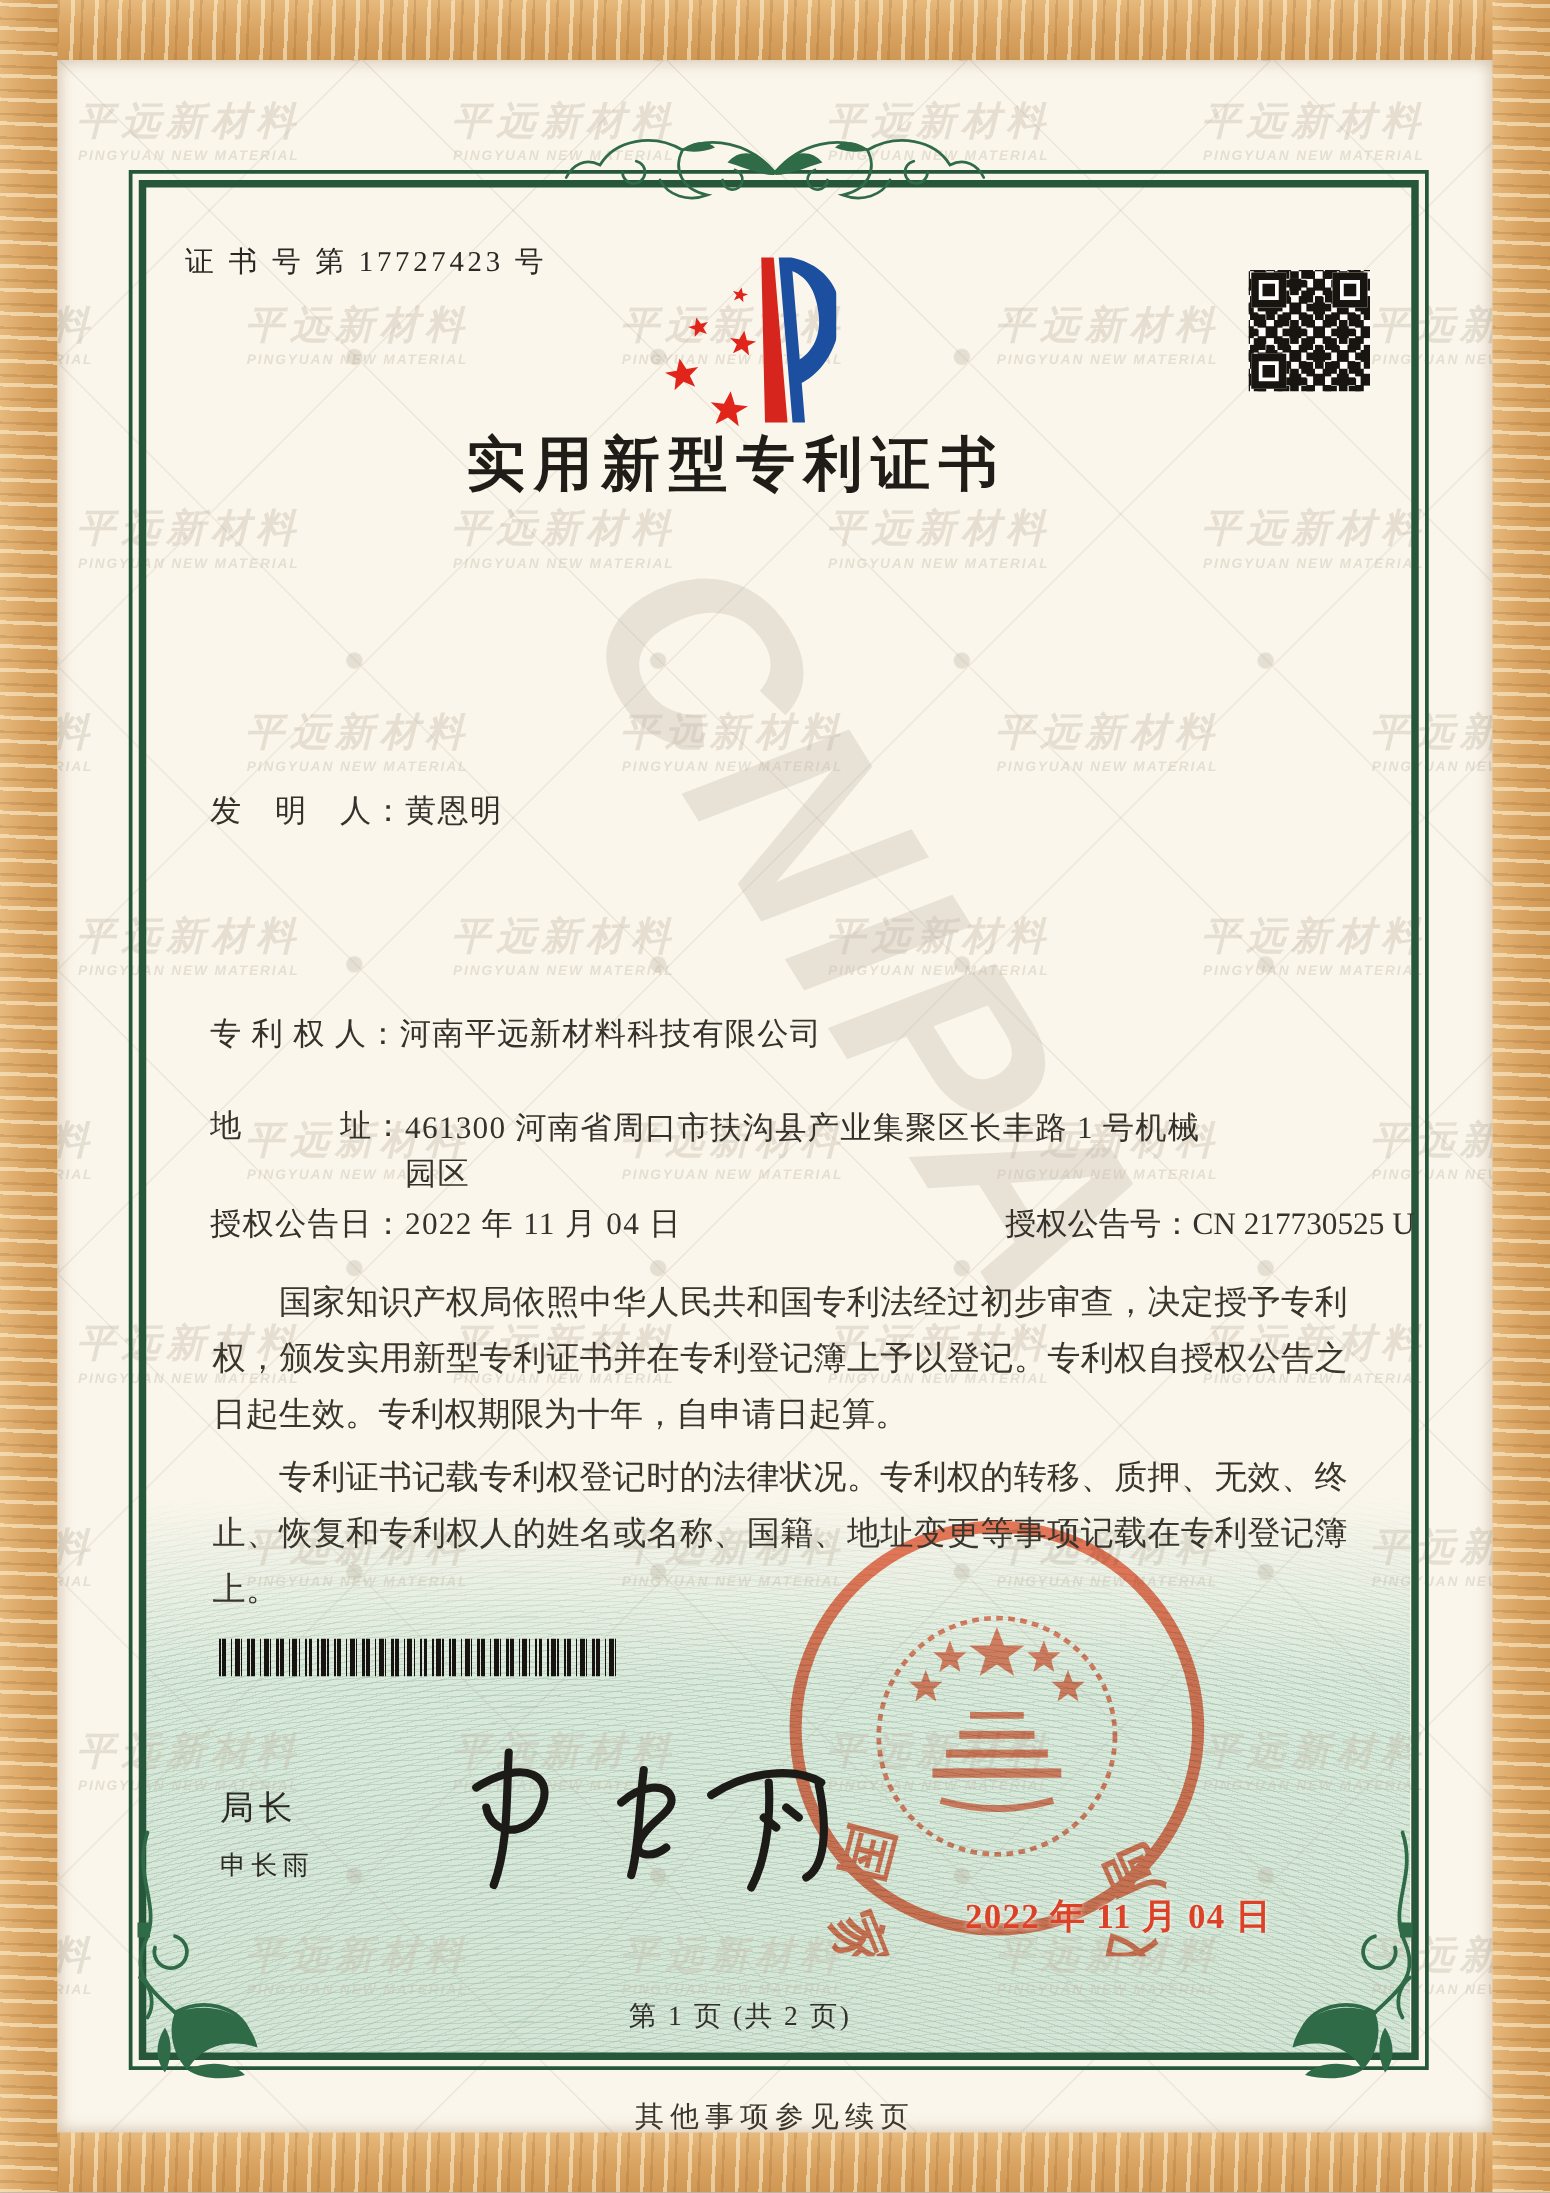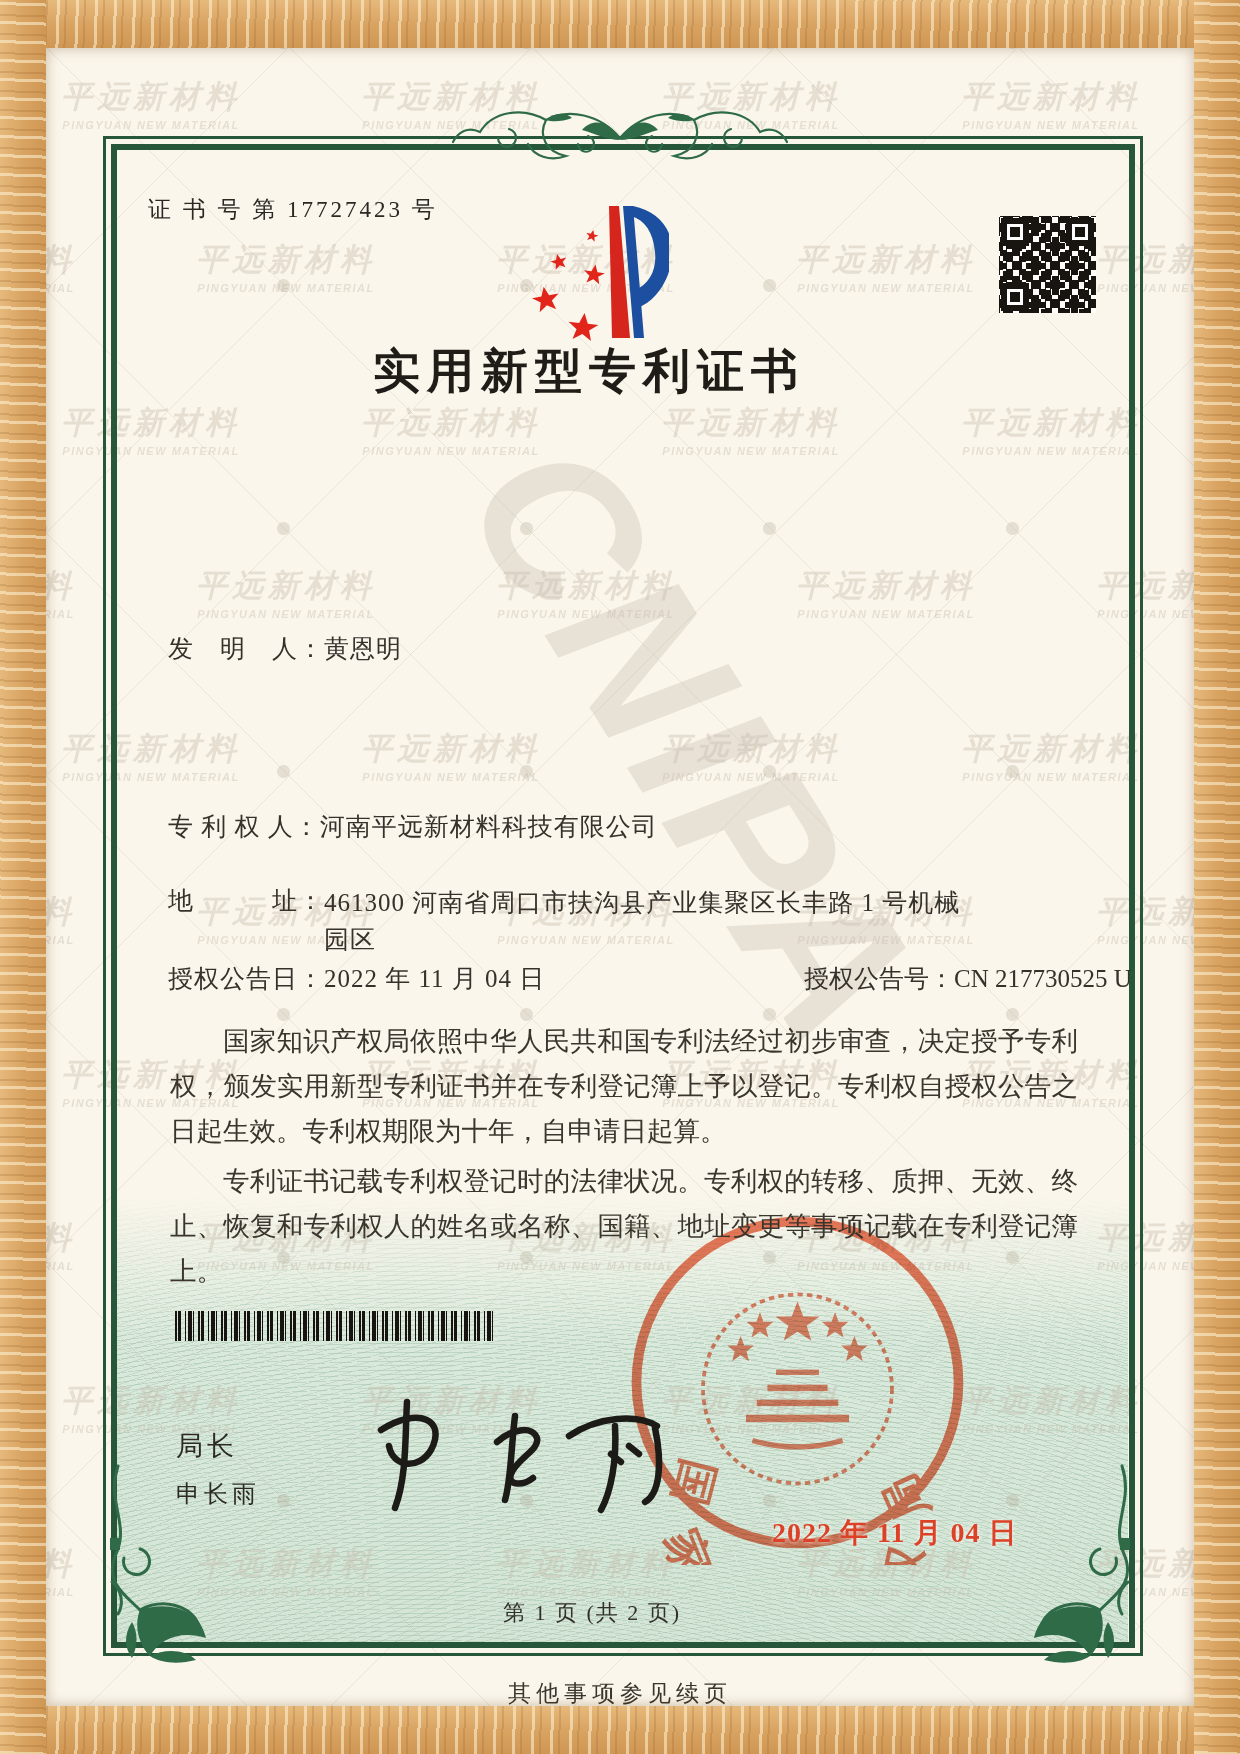--- a/index.html
+++ b/index.html
@@ -84,21 +84,21 @@
 
   .barcode{position:absolute;left:175px;top:1311px;width:320px;height:30px;z-index:5;
     background:repeating-linear-gradient(90deg,
       #161311 0 2px, rgba(0,0,0,0) 2px 3px,
       #161311 3px 6px, rgba(0,0,0,0) 6px 10px,
       #161311 10px 11px, rgba(0,0,0,0) 11px 13px,
       #161311 13px 17px, rgba(0,0,0,0) 17px 18px,
       #161311 18px 19px, rgba(0,0,0,0) 19px 23px);}
 
   .director-title{position:absolute;left:176px;top:1428px;font-size:27px;color:#2d2a25;z-index:5;letter-spacing:4px;}
-  .director-name{position:absolute;left:176px;top:1478px;font-size:24px;color:#2d2a25;z-index:5;letter-spacing:4px;}
+  .director-name{position:absolute;left:176px;top:1478px;font-size:21px;color:#2d2a25;z-index:5;letter-spacing:4px;}
   .signature{position:absolute;left:365px;top:1388px;z-index:5;}
 
   .seal{position:absolute;left:615px;top:1200px;z-index:4;opacity:.88;mix-blend-mode:multiply;}
   .seal-date{position:absolute;left:772px;top:1514px;z-index:5;font-size:28px;letter-spacing:1px;
     color:#dc4227;font-weight:bold;text-shadow:0 0 4px rgba(255,252,248,.9);white-space:nowrap;}
 
   .page-info{position:absolute;left:0;top:1598px;width:1184px;text-align:center;z-index:5;
     font-size:22px;color:#33302a;letter-spacing:2px;}
   .footer-note{position:absolute;left:0;top:1678px;width:1240px;text-align:center;z-index:5;
     font-size:23px;color:#3a352d;letter-spacing:5px;}

